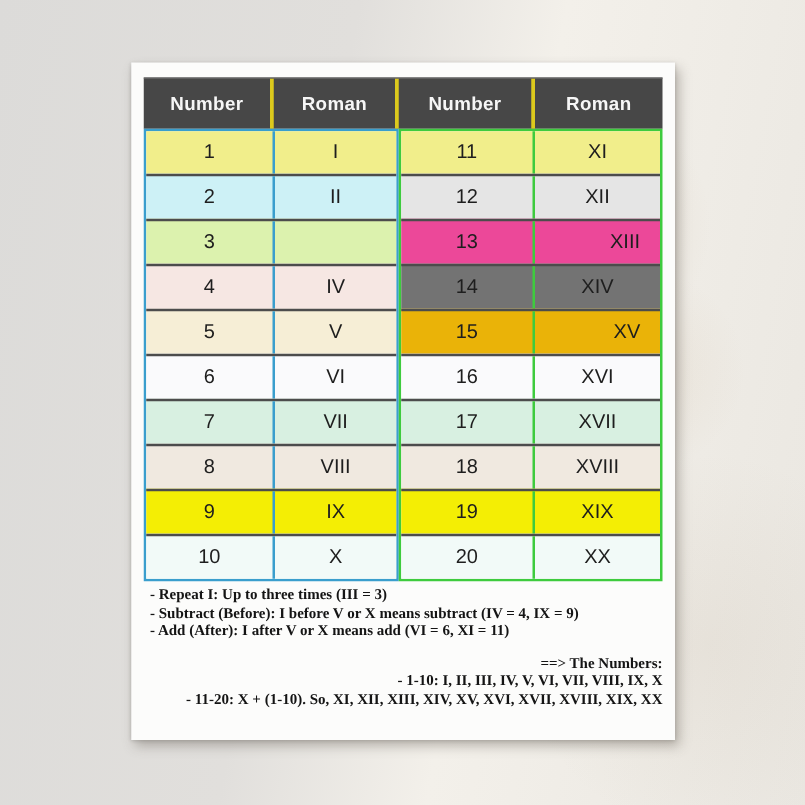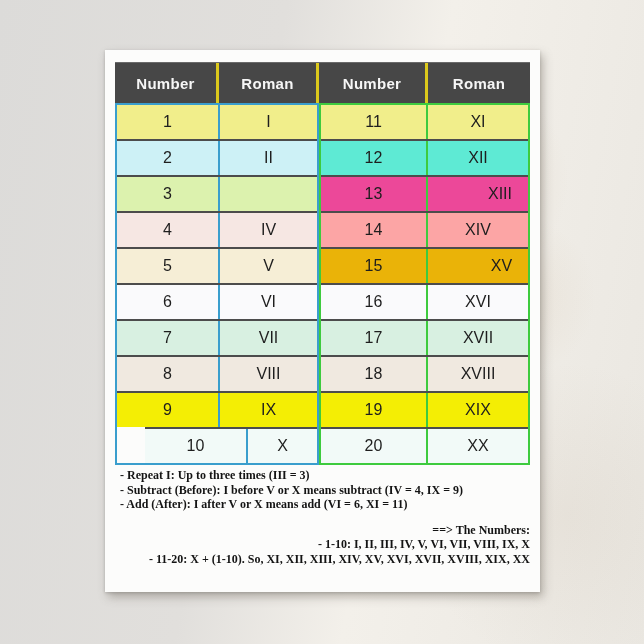--- a/index.html
+++ b/index.html
@@ -149,40 +149,40 @@
           <div class="cell cb">VII</div>
         </div>
         <div class="row" style="background: rgb(240, 233, 224);">
           <div class="cell ca">8</div>
           <div class="cell cb">VIII</div>
         </div>
         <div class="row" style="background: rgb(244, 238, 4);">
           <div class="cell ca">9</div>
           <div class="cell cb">IX</div>
         </div>
-        <div class="row" style="background: rgb(242, 250, 248); margin-left: 28px;">
+        <div class="row" style="background: rgb(242, 250, 248);">
           <div class="cell ca">10</div>
           <div class="cell cb">X</div>
         </div>
       </div>
 
       <div class="block right">
         <div class="row" style="background: rgb(241, 238, 139);">
           <div class="cell ca">11</div>
           <div class="cell cb">XI</div>
         </div>
-        <div class="row" style="background: #5eead4;">
+        <div class="row" style="background: #e5e5e5;">
           <div class="cell ca">12</div>
           <div class="cell cb">XII</div>
         </div>
         <div class="row" style="background: #ec4899; gap: 44px;">
           <div class="cell ca">13</div>
           <div class="cell cb">XIII</div>
         </div>
-        <div class="row" style="background: #fca5a5;">
+        <div class="row" style="background: #737373;">
           <div class="cell ca">14</div>
           <div class="cell cb">XIV</div>
         </div>
         <div class="row" style="background: #eab308; gap: 47px;">
           <div class="cell ca">15</div>
           <div class="cell cb">XV</div>
         </div>
         <div class="row" style="background: rgb(250, 250, 252);">
           <div class="cell ca">16</div>
           <div class="cell cb">XVI</div>

